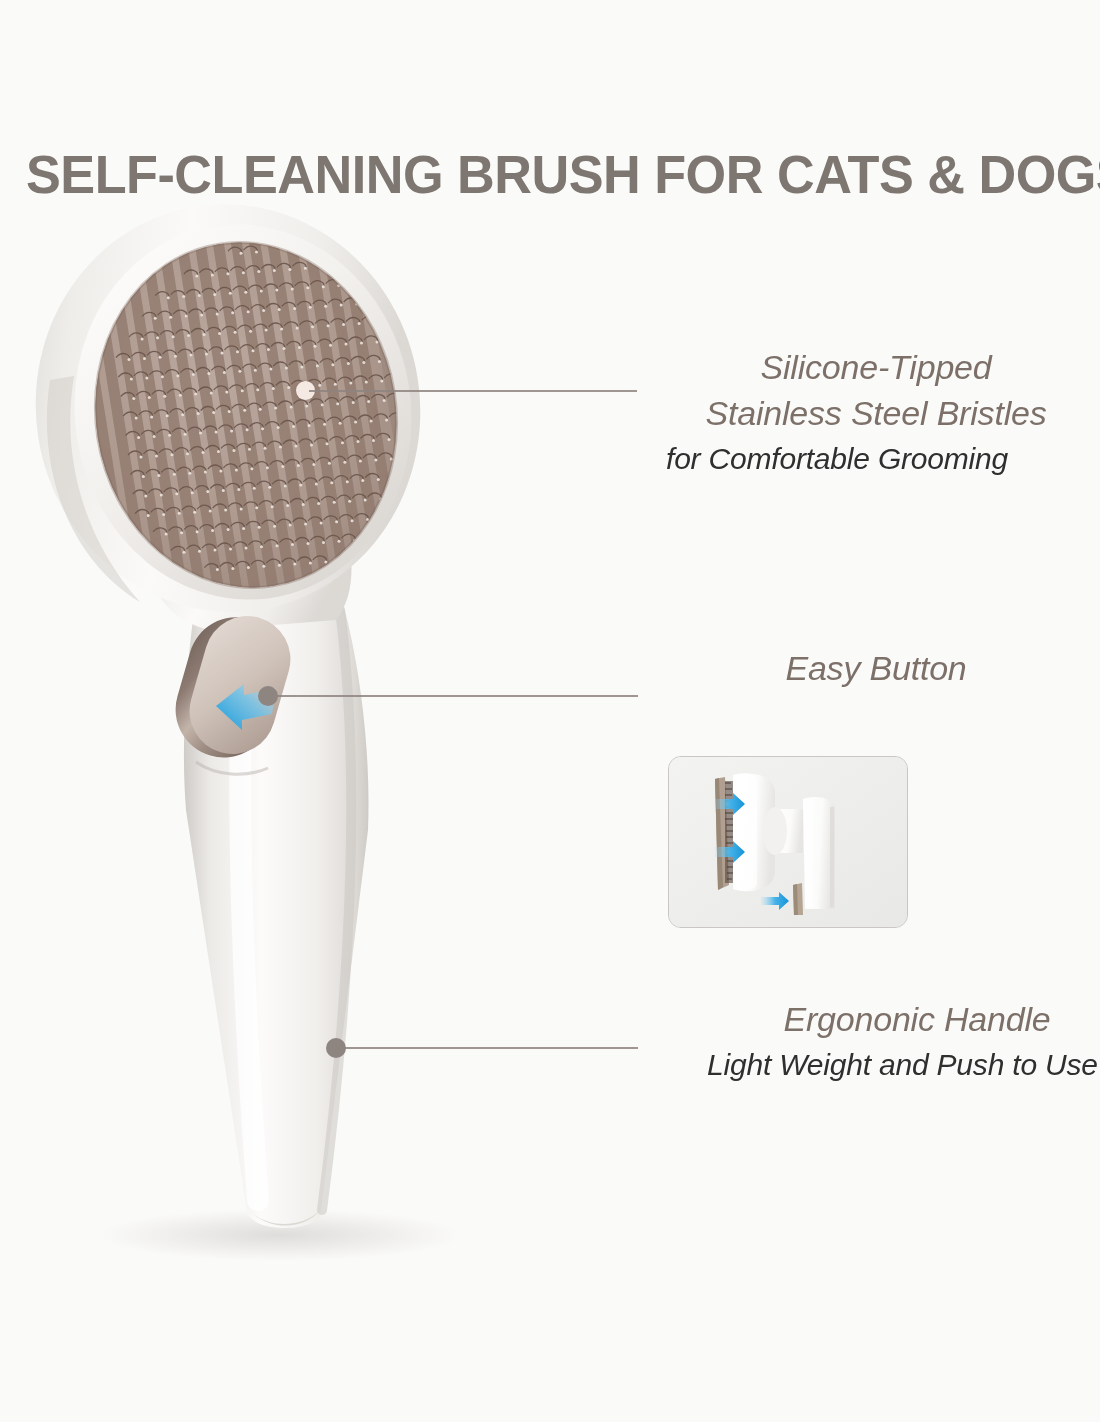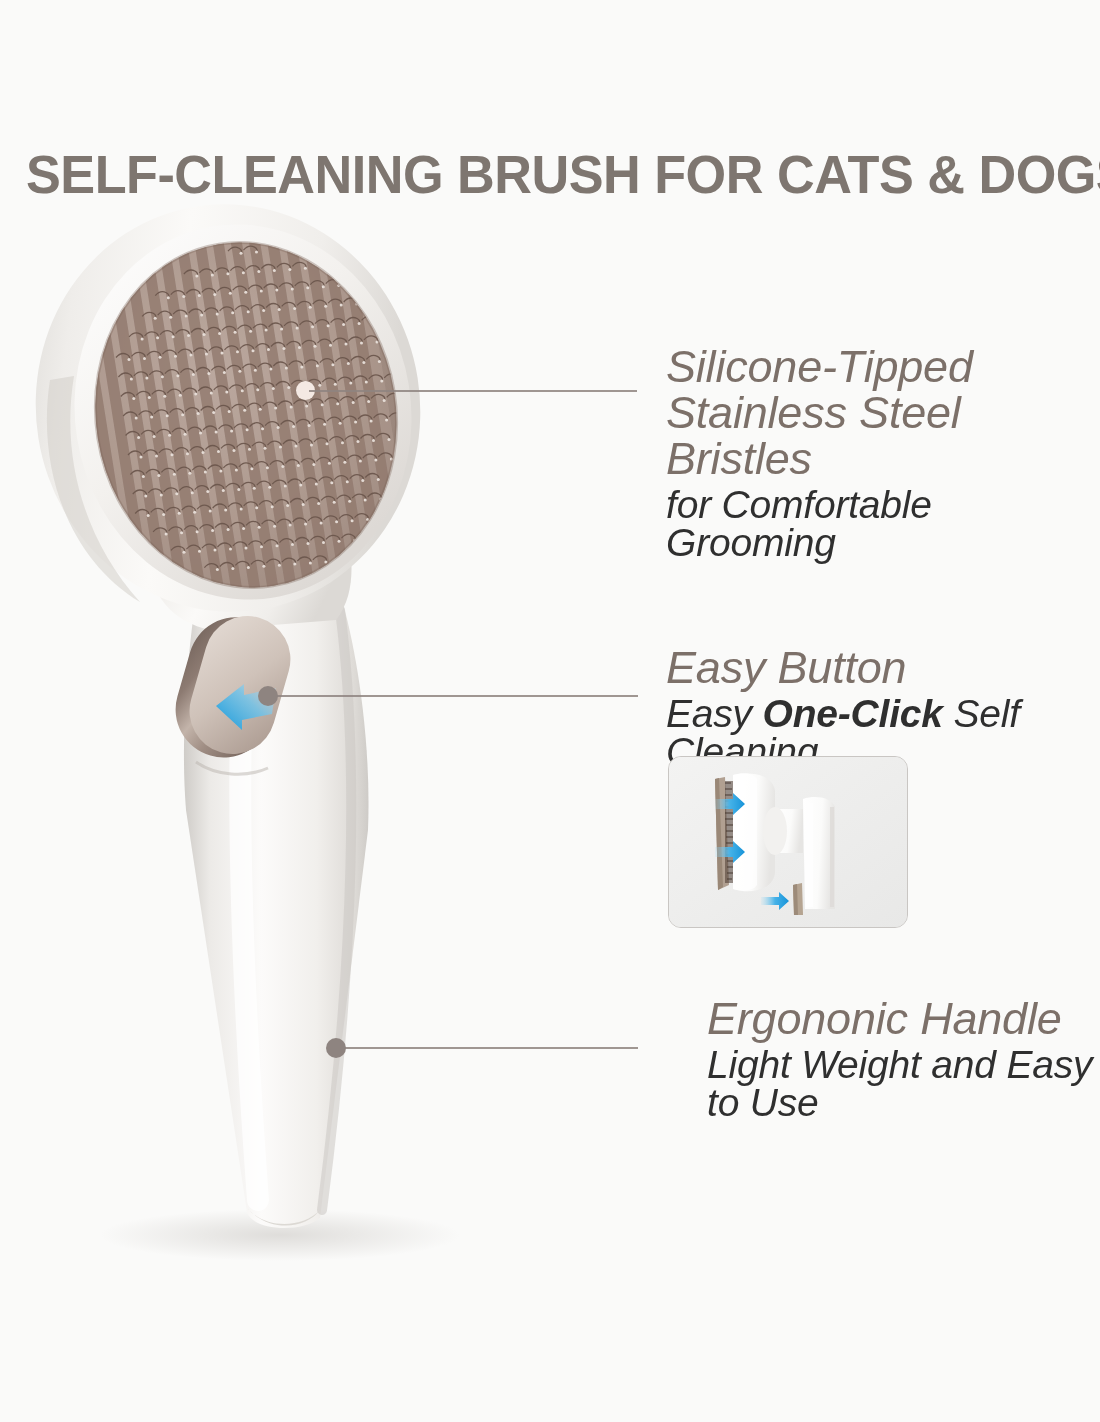--- a/index.html
+++ b/index.html
@@ -60,30 +60,31 @@
   
   .annot {
     position: absolute;
     left: 666px;
     width: 420px;
   }
   .annot-head {
     font-family: "Liberation Sans", sans-serif;
     font-style: italic;
     font-weight: normal;
-    font-size: 45px;
+    font-size: 34px;
     line-height: 46px;
     color: #7c7069;
     letter-spacing: -0.2px;
     white-space: pre-line;
+    text-align: center;
   }
   .annot-sub {
     font-family: "Liberation Sans", sans-serif;
     font-style: italic;
-    font-size: 39px;
+    font-size: 30px;
     line-height: 38px;
     color: #2f2f2f;
     letter-spacing: -0.2px;
     margin-top: 4px;
   }
   .annot-sub b {
     font-weight: bold;
   }
 
   
@@ -752,23 +753,20 @@
     <div class="annot-sub">
       <span>for Comfortable Grooming</span>
     </div>
   </div>
 
   <div class="callout-dot" style="left:258px; top:686px; width:20px; height:20px; background:#8e8480;"></div>
   <div class="callout-line" style="left:272px; top:695px; width:366px;"></div>
 
   <div class="annot" style="top:645px;">
     <div class="annot-head">Easy Button</div>
-    <div class="annot-sub">
-      <span>Easy </span><b>One-Click</b><span> Self Cleaning</span>
-    </div>
   </div>
 
   <div id="inset-box">
     <svg width="238" height="170" viewBox="0 0 238 170" xmlns="http://www.w3.org/2000/svg">
       <defs>
         <linearGradient id="insetBg" x1="0" y1="0" x2="1" y2="1">
           <stop offset="0" stop-color="#f3f3f2"></stop>
           <stop offset="1" stop-color="#e8e8e7"></stop>
         </linearGradient>
         <linearGradient id="insetWhite" x1="0" y1="0" x2="1" y2="0.2">
@@ -847,17 +845,17 @@
       </g>
     </svg>
   </div>
 
   <div class="callout-dot" style="left:326px; top:1038px; width:20px; height:20px; background:#8e8480;"></div>
   <div class="callout-line" style="left:340px; top:1047px; width:298px;"></div>
 
   <div class="annot" style="top:996px;margin-left:41px;">
     <div class="annot-head">Ergononic Handle</div>
     <div class="annot-sub">
-      <span>Light Weight and Easy to Use</span>
+      <span>Light Weight and Push to Use</span>
     </div>
   </div>
 
 </div>
 
 </body></html>

